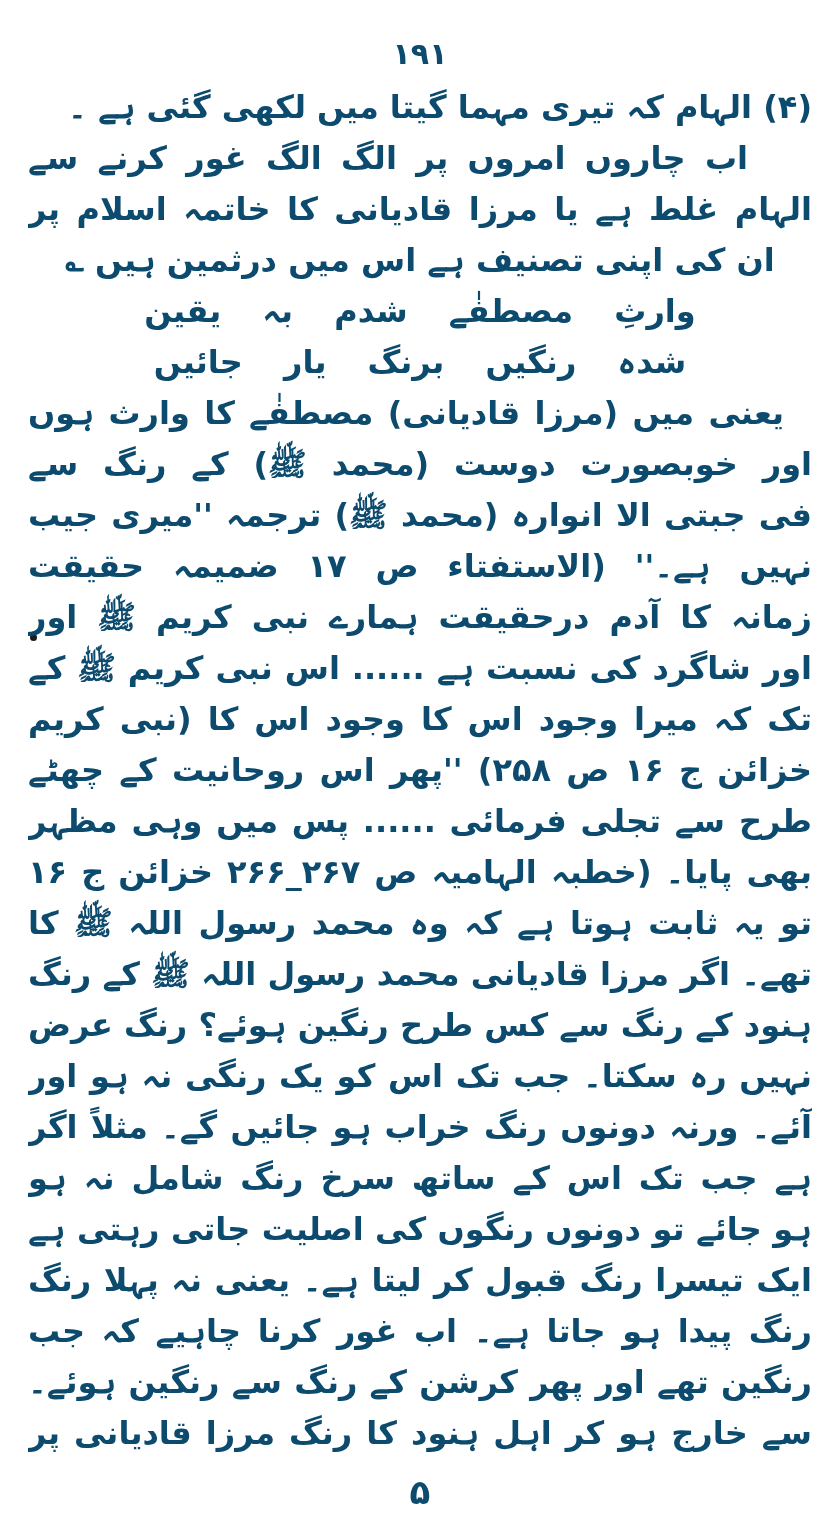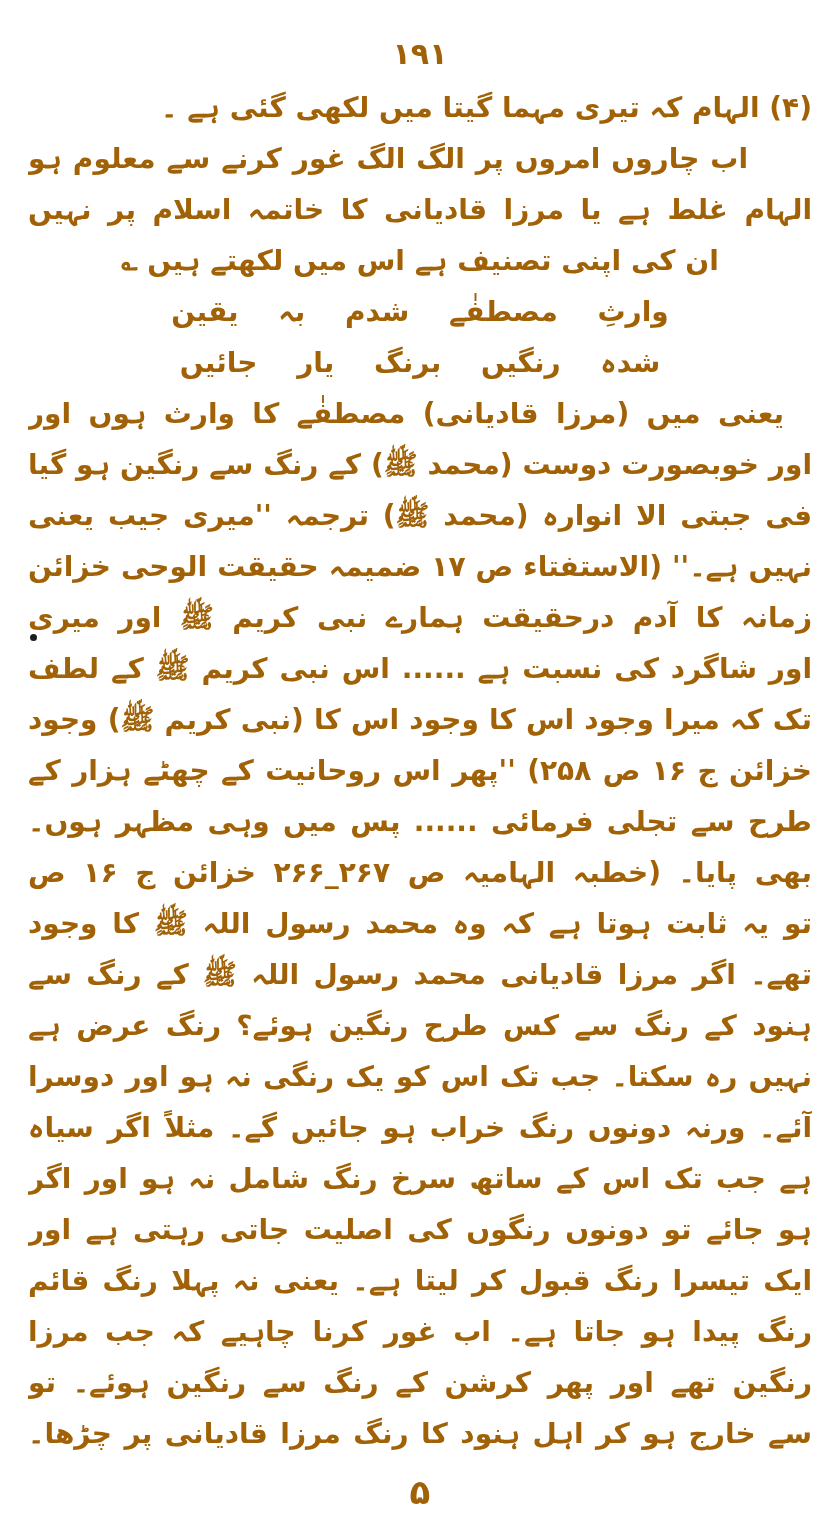--- a/index.html
+++ b/index.html
@@ -1,37 +1,37 @@
 <!DOCTYPE html>
 <html lang="ur"><head>
 <meta charset="utf-8">
 <style>
   html,body{margin:0;padding:0;background:#e8e8e8;}
   .page{
     position:relative;
     width:840px;height:1540px;
     background:#ffffff;
-    color:#a16207;
+    color:#0c4a6e;
     font-family:"DejaVu Sans","Liberation Sans",sans-serif;
     overflow:hidden;
     margin:0 auto;
   }
   .pagenum-top{
     position:absolute;top:36px;left:0;right:0;
     text-align:center;
     font-size:30px;font-weight:bold;
     letter-spacing:2px;
   }
   .body-text{
     position:absolute;top:82px;left:28px;right:28px;
     direction:rtl;
     unicode-bidi:embed;
   }
   .line{
-    font-size:28px;
+    font-size:32px;
     font-weight:bold;
     line-height:51px;
     height:51px;
     white-space:normal;
     overflow:hidden;
   }
   .l-just{text-align:justify;text-align-last:justify;}
   .l-end{text-align:right;}
   .l-center{text-align:center;text-align-last:center;}
   .l-verse{text-align:right;text-align-last:center;word-spacing:30px;}
@@ -55,21 +55,21 @@
 <div class="page">
 
   <div class="pagenum-top">۱۹۱</div>
 
   <div class="ink-speck"></div>
 
   <div class="body-text">
     <div class="line l-end">(۴) الہام کہ تیری مہما گیتا میں لکھی گئی ہے ۔</div>
     <div class="line l-just ind-lg">اب چاروں امروں پر الگ الگ غور کرنے سے معلوم ہو جائے گا کہ یا تو یہ</div>
     <div class="line l-just">الہام غلط ہے یا مرزا قادیانی کا خاتمہ اسلام پر نہیں ہوا۔ ۱۔ مرزا قادیانی درثمین ص ۱۷۲ جو</div>
-    <div class="line l-center">ان کی اپنی تصنیف ہے اس میں لکھتے ہیں ؎</div>
+    <div class="line l-center">ان کی اپنی تصنیف ہے اس میں درثمین ہیں ؎</div>
     <div class="line l-verse">وارثِ مصطفٰے شدم بہ یقین</div>
     <div class="line l-verse">شدہ رنگیں برنگ یار جائیں</div>
     <div class="line l-just ind-sm">یعنی میں (مرزا قادیانی) مصطفٰے کا وارث ہوں اور یقین اور ایمان سے ہوں</div>
     <div class="line l-just">اور خوبصورت دوست (محمد ﷺ) کے رنگ سے رنگین ہو گیا ہوں۔ لکھتے ہیں ..... لیس</div>
     <div class="line l-just">فی جبتی الا انوارہ (محمد ﷺ) ترجمہ ''میری جیب یعنی وجود میں سوائے نور محمد ﷺ کے</div>
     <div class="line l-just">نہیں ہے۔'' (الاستفتاء ص ۱۷ ضمیمہ حقیقت الوحی خزائن ج ۲۲ ص ۶۳۷) پھر لکھتے ہیں۔ ''آخر</div>
     <div class="line l-just">زمانہ کا آدم درحقیقت ہمارے نبی کریم ﷺ اور میری نسبت اس جناب کے ساتھ استاد</div>
     <div class="line l-just">اور شاگرد کی نسبت ہے ...... اس نبی کریم ﷺ کے لطف اور جود کو میری طرف کھینچا یہاں</div>
     <div class="line l-just">تک کہ میرا وجود اس کا وجود اس کا (نبی کریم ﷺ) وجود ہو گیا۔'' (خطبہ الہامیہ ص ۲۵۸</div>
     <div class="line l-just">خزائن ج ۱۶ ص ۲۵۸) ''پھر اس روحانیت کے چھٹے ہزار کے آخر میں یعنی اس وقت پوری</div>

